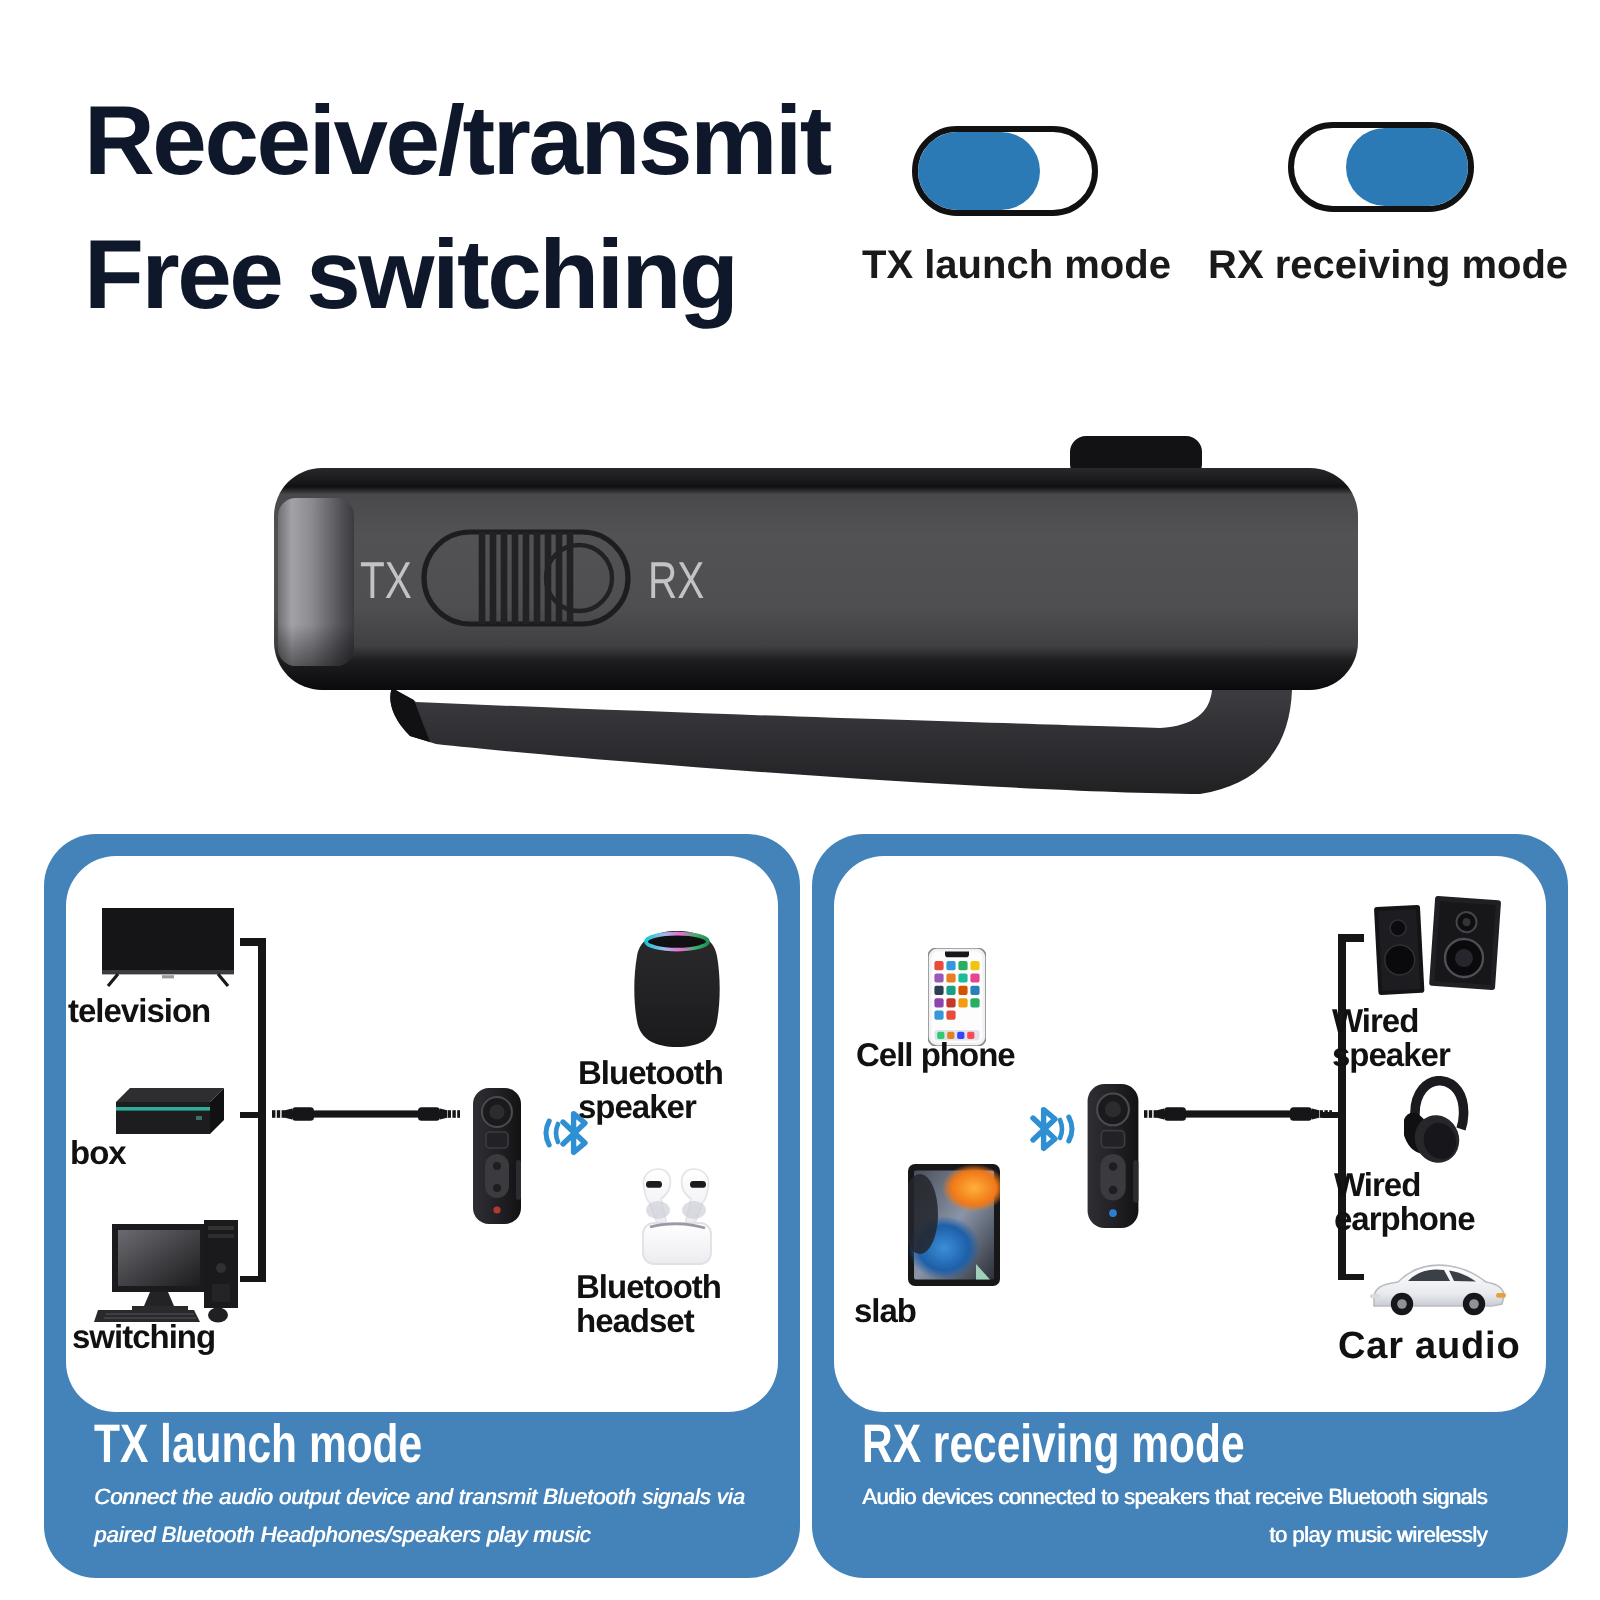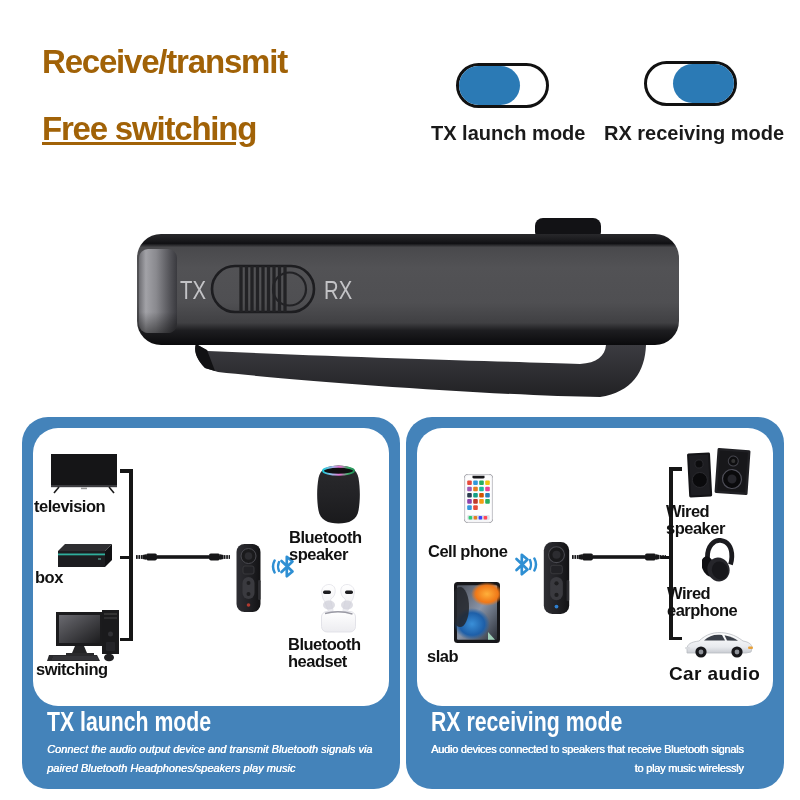--- a/index.html
+++ b/index.html
@@ -1,30 +1,30 @@
 <!DOCTYPE html>
 <html><head>
 <meta charset="utf-8">
 <style>
   html,body{margin:0;padding:0;}
   body{width:800px;height:800px;background:#fff;font-family:"Liberation Sans",sans-serif;overflow:hidden;position:relative;}
   .abs{position:absolute;}
-  .hl{font-weight:bold;color:#a16207;font-size:33px;letter-spacing:-1.2px;}
+  .hl{font-weight:bold;color:#0f172a;font-size:49px;letter-spacing:-1.2px;}
   .toglab{font-weight:bold;color:#1a1a1a;font-size:20px;}
   .iconlab{font-weight:bold;color:#111;font-size:16.5px;letter-spacing:-0.5px;line-height:17px;}
   .panel{position:absolute;top:417px;width:378px;height:372px;background:#4483ba;border-radius:26px;}
   .inner{position:absolute;left:11px;top:11px;width:356px;height:278px;background:#fff;border-radius:25px;}
   .ptitle{position:absolute;top:709px;color:#fff;font-weight:bold;font-size:27px;line-height:27px;transform:scaleX(0.787);transform-origin:0 0;white-space:nowrap;}
   .pdesc{position:absolute;color:#fff;font-size:11px;line-height:18.5px;white-space:nowrap;text-shadow:0.4px 0 0 #fff;}
 </style>
 </head>
 <body>
 
   <div class="abs hl" style="left:42px;top:43px;">Receive/transmit</div>
-  <div class="abs hl" style="left:42px;top:110px;text-decoration:underline;">Free switching</div>
+  <div class="abs hl" style="left:42px;top:110px;">Free switching</div>
 
   <div class="abs" style="left:456px;top:63px;width:87px;height:39px;border:3px solid #111;border-radius:23px;background:#fff;">
     <div style="position:absolute;left:0px;top:0px;width:61px;height:39px;background:#2b7ab5;border-radius:19.5px;"></div>
   </div>
   <div class="abs" style="left:644px;top:61px;width:87px;height:39px;border:3px solid #111;border-radius:23px;background:#fff;">
     <div style="position:absolute;right:0px;top:0px;width:61px;height:39px;background:#2b7ab5;border-radius:19.5px;"></div>
   </div>
   <div class="abs toglab" style="left:431px;top:122px;">TX launch mode</div>
   <div class="abs toglab" style="left:604px;top:122px;">RX receiving mode</div>
 
@@ -259,21 +259,21 @@
       <rect x="3.2" y="31.3" width="4.6" height="4.6" rx="1" fill="#3498db"></rect>
       <rect x="9.2" y="31.3" width="4.6" height="4.6" rx="1" fill="#e74c3c"></rect>
       <rect x="3.2" y="41" width="22.6" height="5.2" rx="1.4" fill="#dfe4ea"></rect>
       <rect x="4.6" y="41.9" width="3.6" height="3.6" rx="0.9" fill="#2ecc71"></rect>
       <rect x="9.6" y="41.9" width="3.6" height="3.6" rx="0.9" fill="#e67e22"></rect>
       <rect x="14.6" y="41.9" width="3.6" height="3.6" rx="0.9" fill="#3742fa"></rect>
       <rect x="19.6" y="41.9" width="3.6" height="3.6" rx="0.9" fill="#ff4757"></rect>
     </g>
     <path d="M8.5 1.8 L20.5 1.8 L20.5 3.2 Q20.5 4.6 19 4.6 L10 4.6 Q8.5 4.6 8.5 3.2 Z" fill="#17171a"></path>
   </svg>
-  <div class="abs iconlab" style="left:428px;top:543px;width:100px;">Cell phone</div>
+  <div class="abs iconlab" style="left:428px;top:520px;width:100px;">Cell phone</div>
 
   <svg class="abs" style="left:454px;top:582px;" width="46" height="61" viewBox="0 0 46 61">
     <defs>
       <radialGradient id="ipO" cx="0.5" cy="0.5" r="0.5">
         <stop offset="0" stop-color="#ffb03a"></stop>
         <stop offset="0.7" stop-color="#f07818"></stop>
         <stop offset="1" stop-color="#f07818" stop-opacity="0"></stop>
       </radialGradient>
       <radialGradient id="ipB" cx="0.5" cy="0.5" r="0.5">
         <stop offset="0" stop-color="#3a8fd8"></stop>

